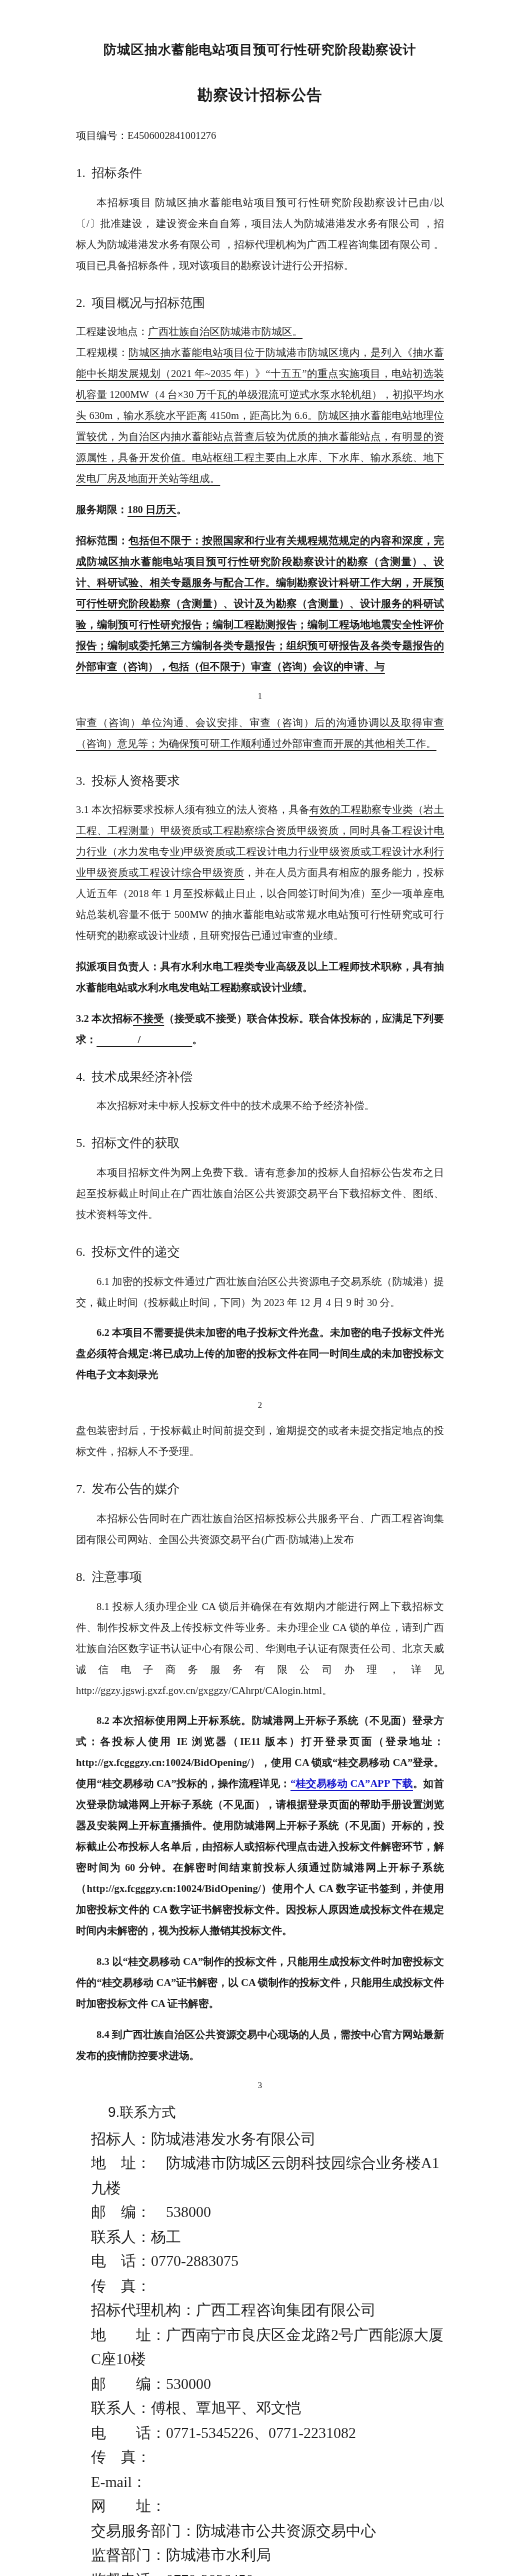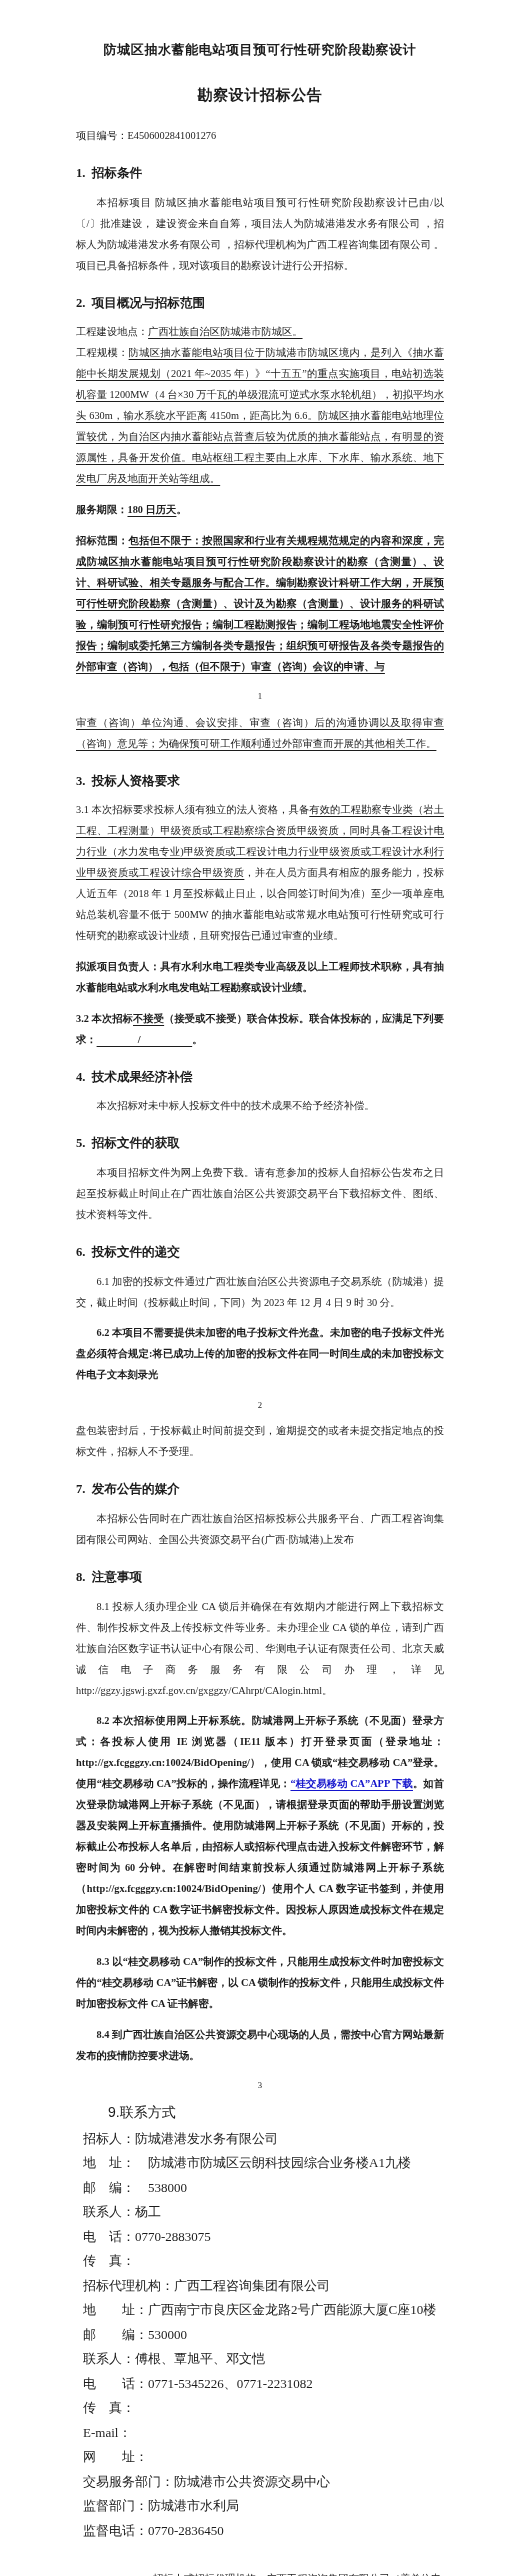--- a/index.html
+++ b/index.html
@@ -7,30 +7,30 @@
     width:516px; min-height:2576px;
     font-family:"Liberation Serif","DejaVu Serif",serif;
     color:var(--ink,#1c1c1c);
     -webkit-font-smoothing:antialiased;
   }
   .doc{padding:40px 72px 22px 76px; box-sizing:border-box;}
   .blk{position:relative;}
   .title{font-size:13px;font-weight:bold;text-align:center;line-height:19.3px;letter-spacing:0.6px;}
   .subtitle{font-size:15px;font-weight:bold;text-align:center;margin-top:28px;line-height:17px;letter-spacing:0.6px;}
   .projno{font-size:9.7px;text-align:center;margin-top:20.6px;line-height:14px;}
-  .hsec{font-size:12.6px;font-weight:bold;margin:18px 0 8.4px;line-height:19.3px;white-space:pre-wrap;}
+  .hsec{font-size:12.6px;font-weight:normal;margin:18px 0 8.4px;line-height:19.3px;white-space:pre-wrap;}
   .p{font-size:10.3px;line-height:21px;text-align:justify;overflow-wrap:break-word;}
   .p.indent{text-indent:2em;}
   .gap{margin-top:9.7px;font-weight:bold;}
   .pnum{font-size:8.7px;text-align:center;margin:11.6px 0 6.4px;line-height:17px;}
   .h9{
     font-family:"Liberation Sans","DejaVu Sans",sans-serif;
     font-size:14px;font-weight:normal;padding-left:32px;margin:5.2px 0 3.9px;line-height:22px;
   }
-  .contact{font-size:13px;line-height:24.5px;margin-left:7px;}
+  .contact{font-size:15px;line-height:24.5px;margin-left:15px;}
   .sig{font-size:10.3px;margin:26px 0 0 77px;line-height:19.3px;}
   .u{text-decoration:underline;text-underline-offset:2.6px;text-decoration-thickness:0.6px;}
   a.link{color:var(--link,#1414cc);text-decoration:underline;text-underline-offset:2.6px;cursor:pointer;}
 </style>
 </head>
 <body>
 
 <div class="doc" id="doc-root">
     <div class="blk title"><span>防城区抽水蓄能电站项目预可行性研究阶段勘察设计</span></div>
     <div class="blk subtitle"><span>勘察设计招标公告</span></div>

